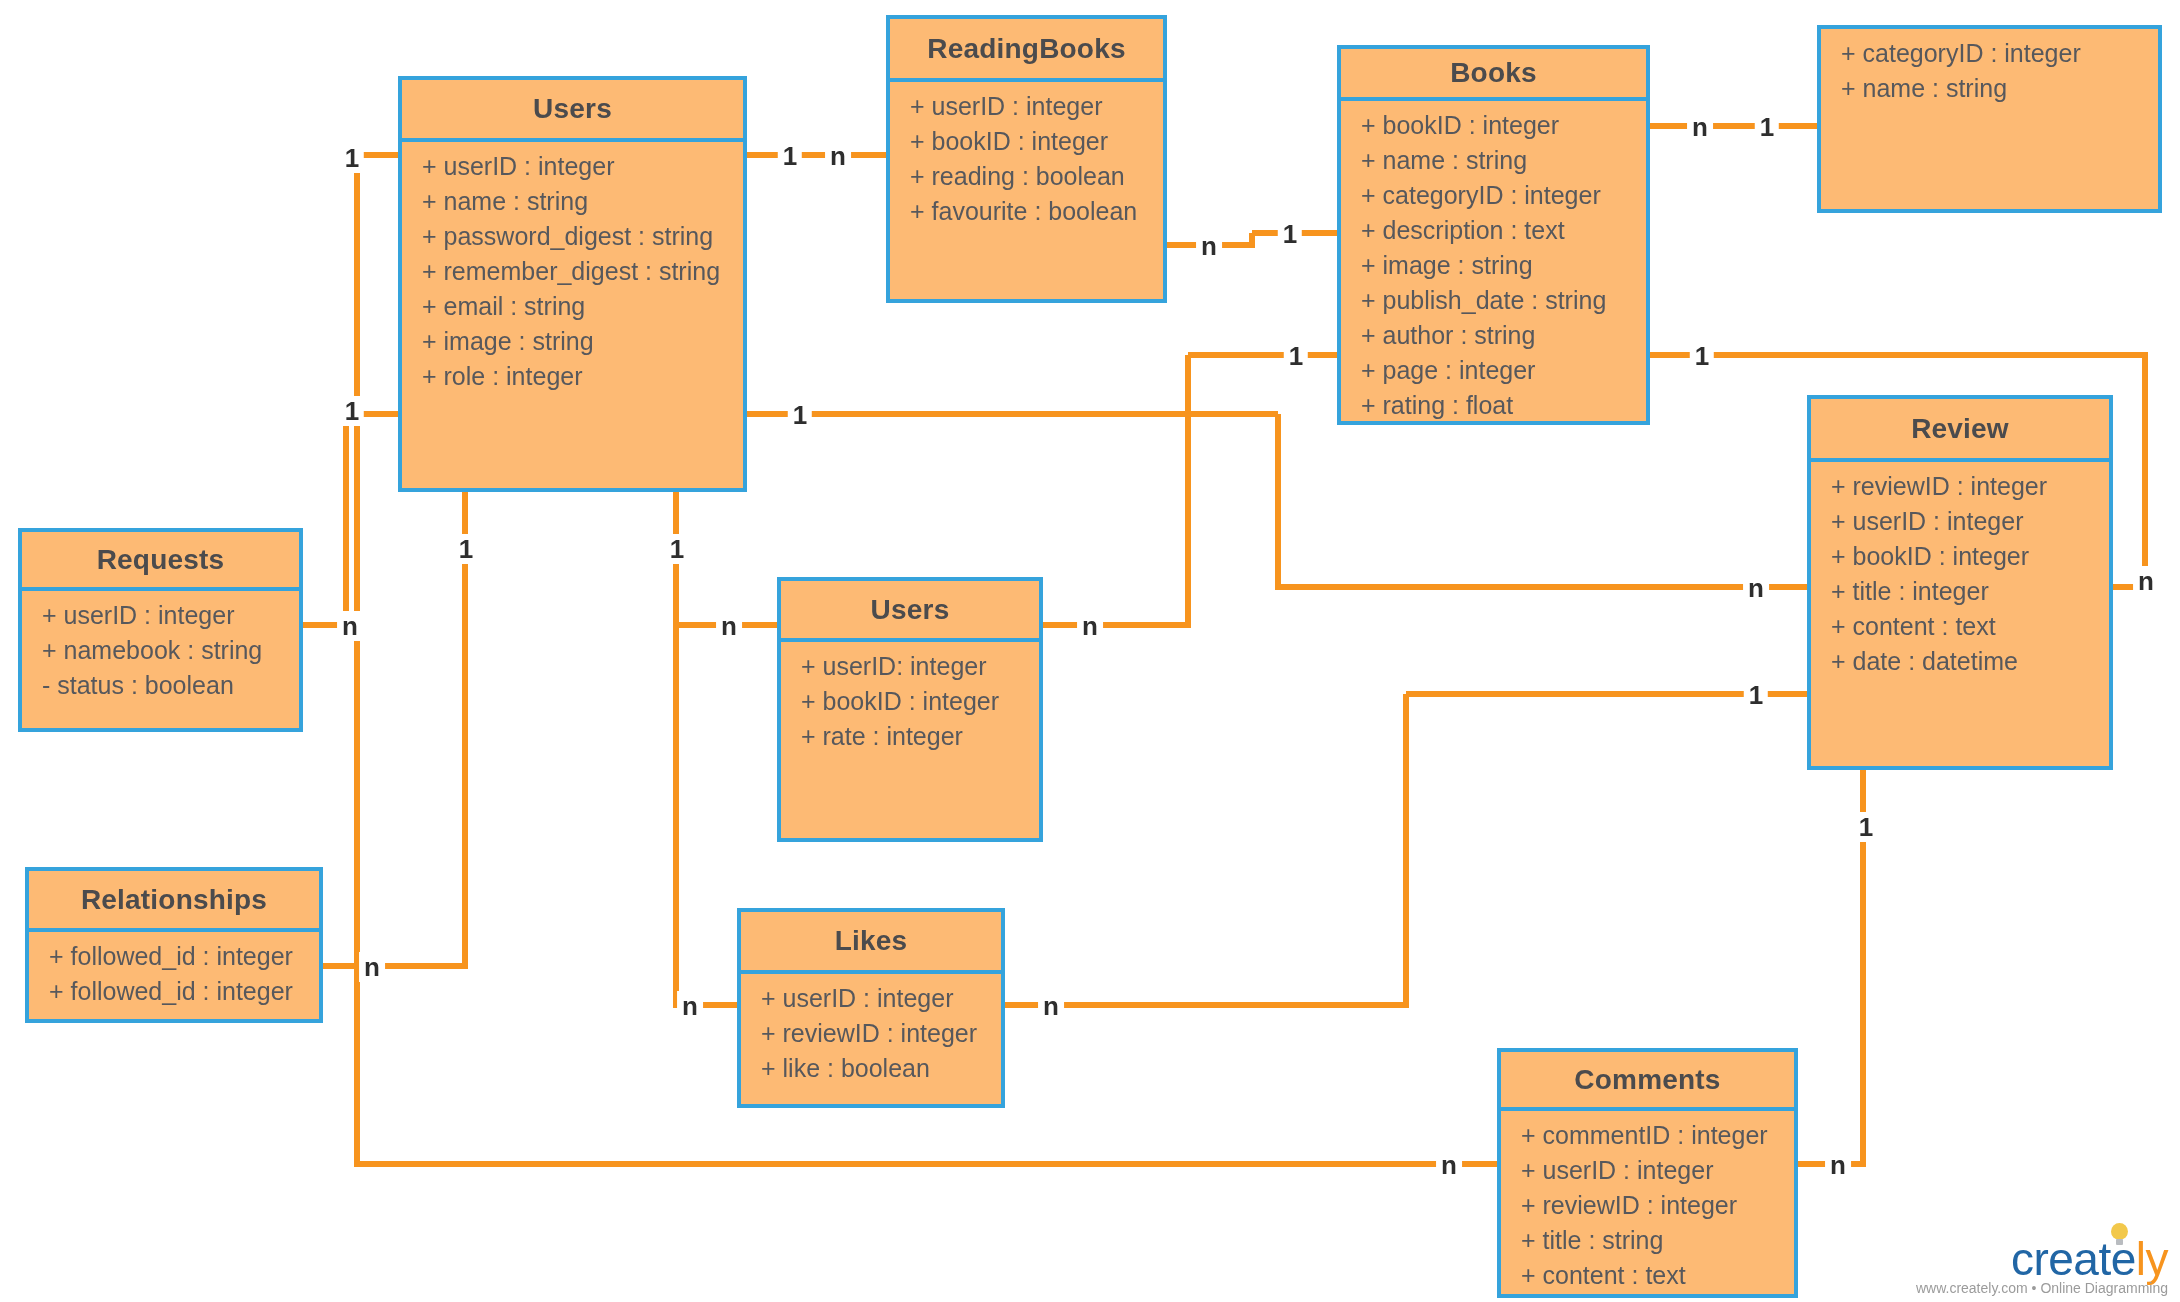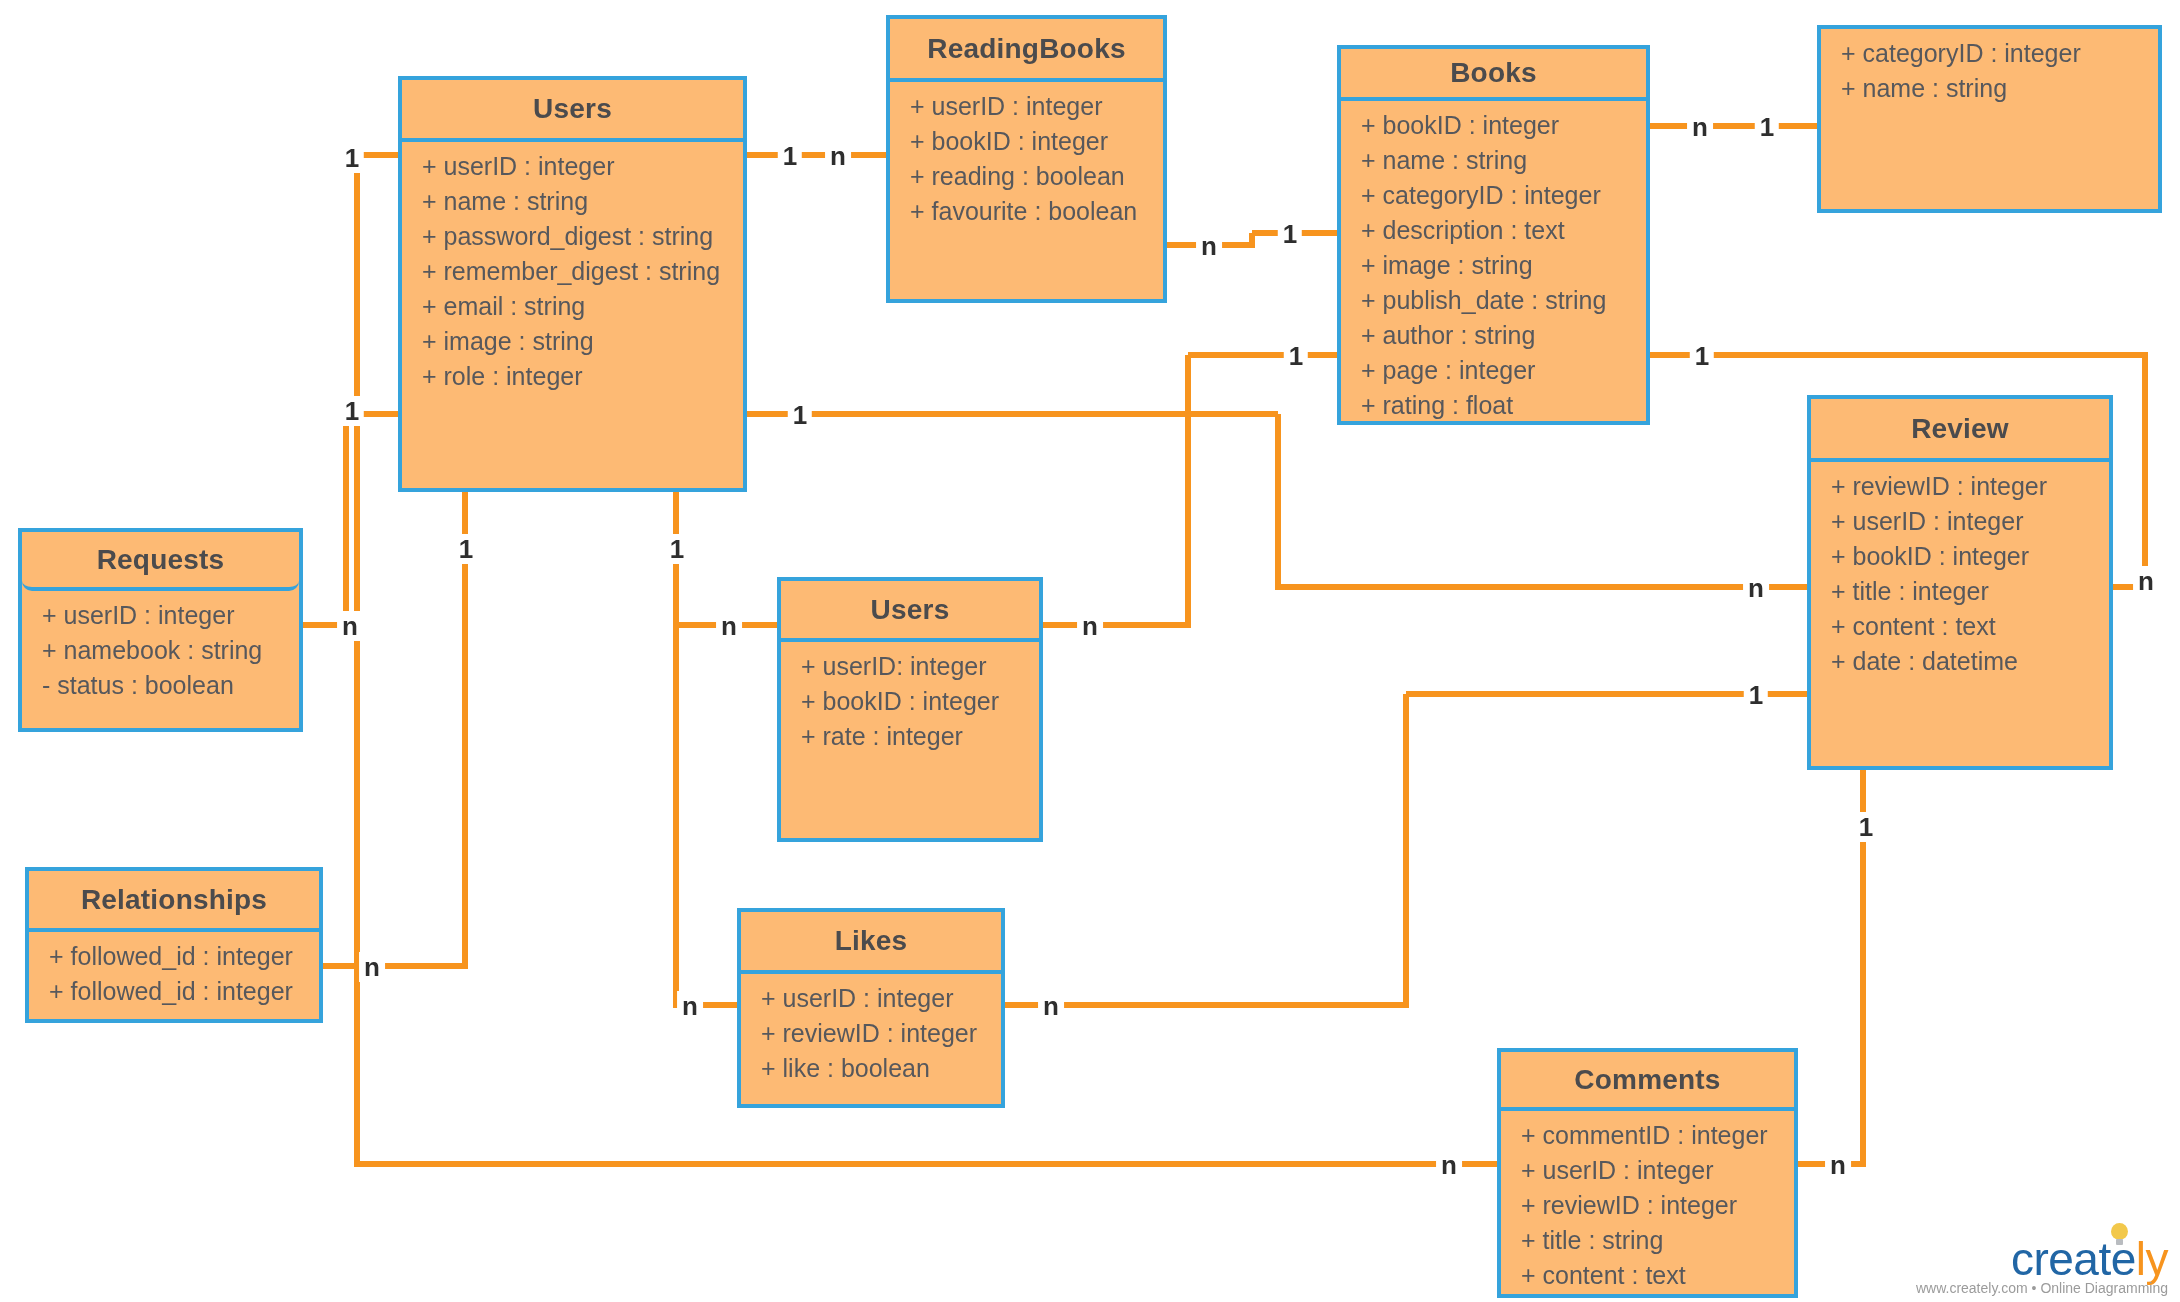--- a/index.html
+++ b/index.html
@@ -97,21 +97,21 @@
         <div class="entity-attrs"><span class="attr-row">+ userID : integer</span><span class="attr-row">+ bookID : integer</span><span class="attr-row">+ reading : boolean</span><span class="attr-row">+ favourite : boolean</span></div>
       </div>
       <div class="entity" style="left: 1337px; top: 45px; width: 313px; height: 380px;">
         <div class="entity-title" style="height: 52px;">Books</div>
         <div class="entity-attrs"><span class="attr-row">+ bookID : integer</span><span class="attr-row">+ name : string</span><span class="attr-row">+ categoryID : integer</span><span class="attr-row">+ description : text</span><span class="attr-row">+ image : string</span><span class="attr-row">+ publish_date : string</span><span class="attr-row">+ author : string</span><span class="attr-row">+ page : integer</span><span class="attr-row">+ rating : float</span></div>
       </div>
       <div class="entity" style="left: 1817px; top: 25px; width: 345px; height: 188px;">
         <div class="entity-attrs"><span class="attr-row">+ categoryID : integer</span><span class="attr-row">+ name : string</span></div>
       </div>
       <div class="entity" style="left: 18px; top: 528px; width: 285px; height: 204px;">
-        <div class="entity-title" style="height: 59px; border-radius: 10px;">Requests</div>
+        <div class="entity-title" style="height: 59px;">Requests</div>
         <div class="entity-attrs"><span class="attr-row">+ userID : integer</span><span class="attr-row">+ namebook : string</span><span class="attr-row">- status : boolean</span></div>
       </div>
       <div class="entity" style="left: 777px; top: 577px; width: 266px; height: 265px;">
         <div class="entity-title" style="height: 61px;">Users</div>
         <div class="entity-attrs"><span class="attr-row">+ userID: integer</span><span class="attr-row">+ bookID : integer</span><span class="attr-row">+ rate : integer</span></div>
       </div>
       <div class="entity" style="left: 1807px; top: 395px; width: 306px; height: 375px;">
         <div class="entity-title" style="height: 63px;">Review</div>
         <div class="entity-attrs"><span class="attr-row">+ reviewID : integer</span><span class="attr-row">+ userID : integer</span><span class="attr-row">+ bookID : integer</span><span class="attr-row">+ title : integer</span><span class="attr-row">+ content : text</span><span class="attr-row">+ date : datetime</span></div>
       </div>

